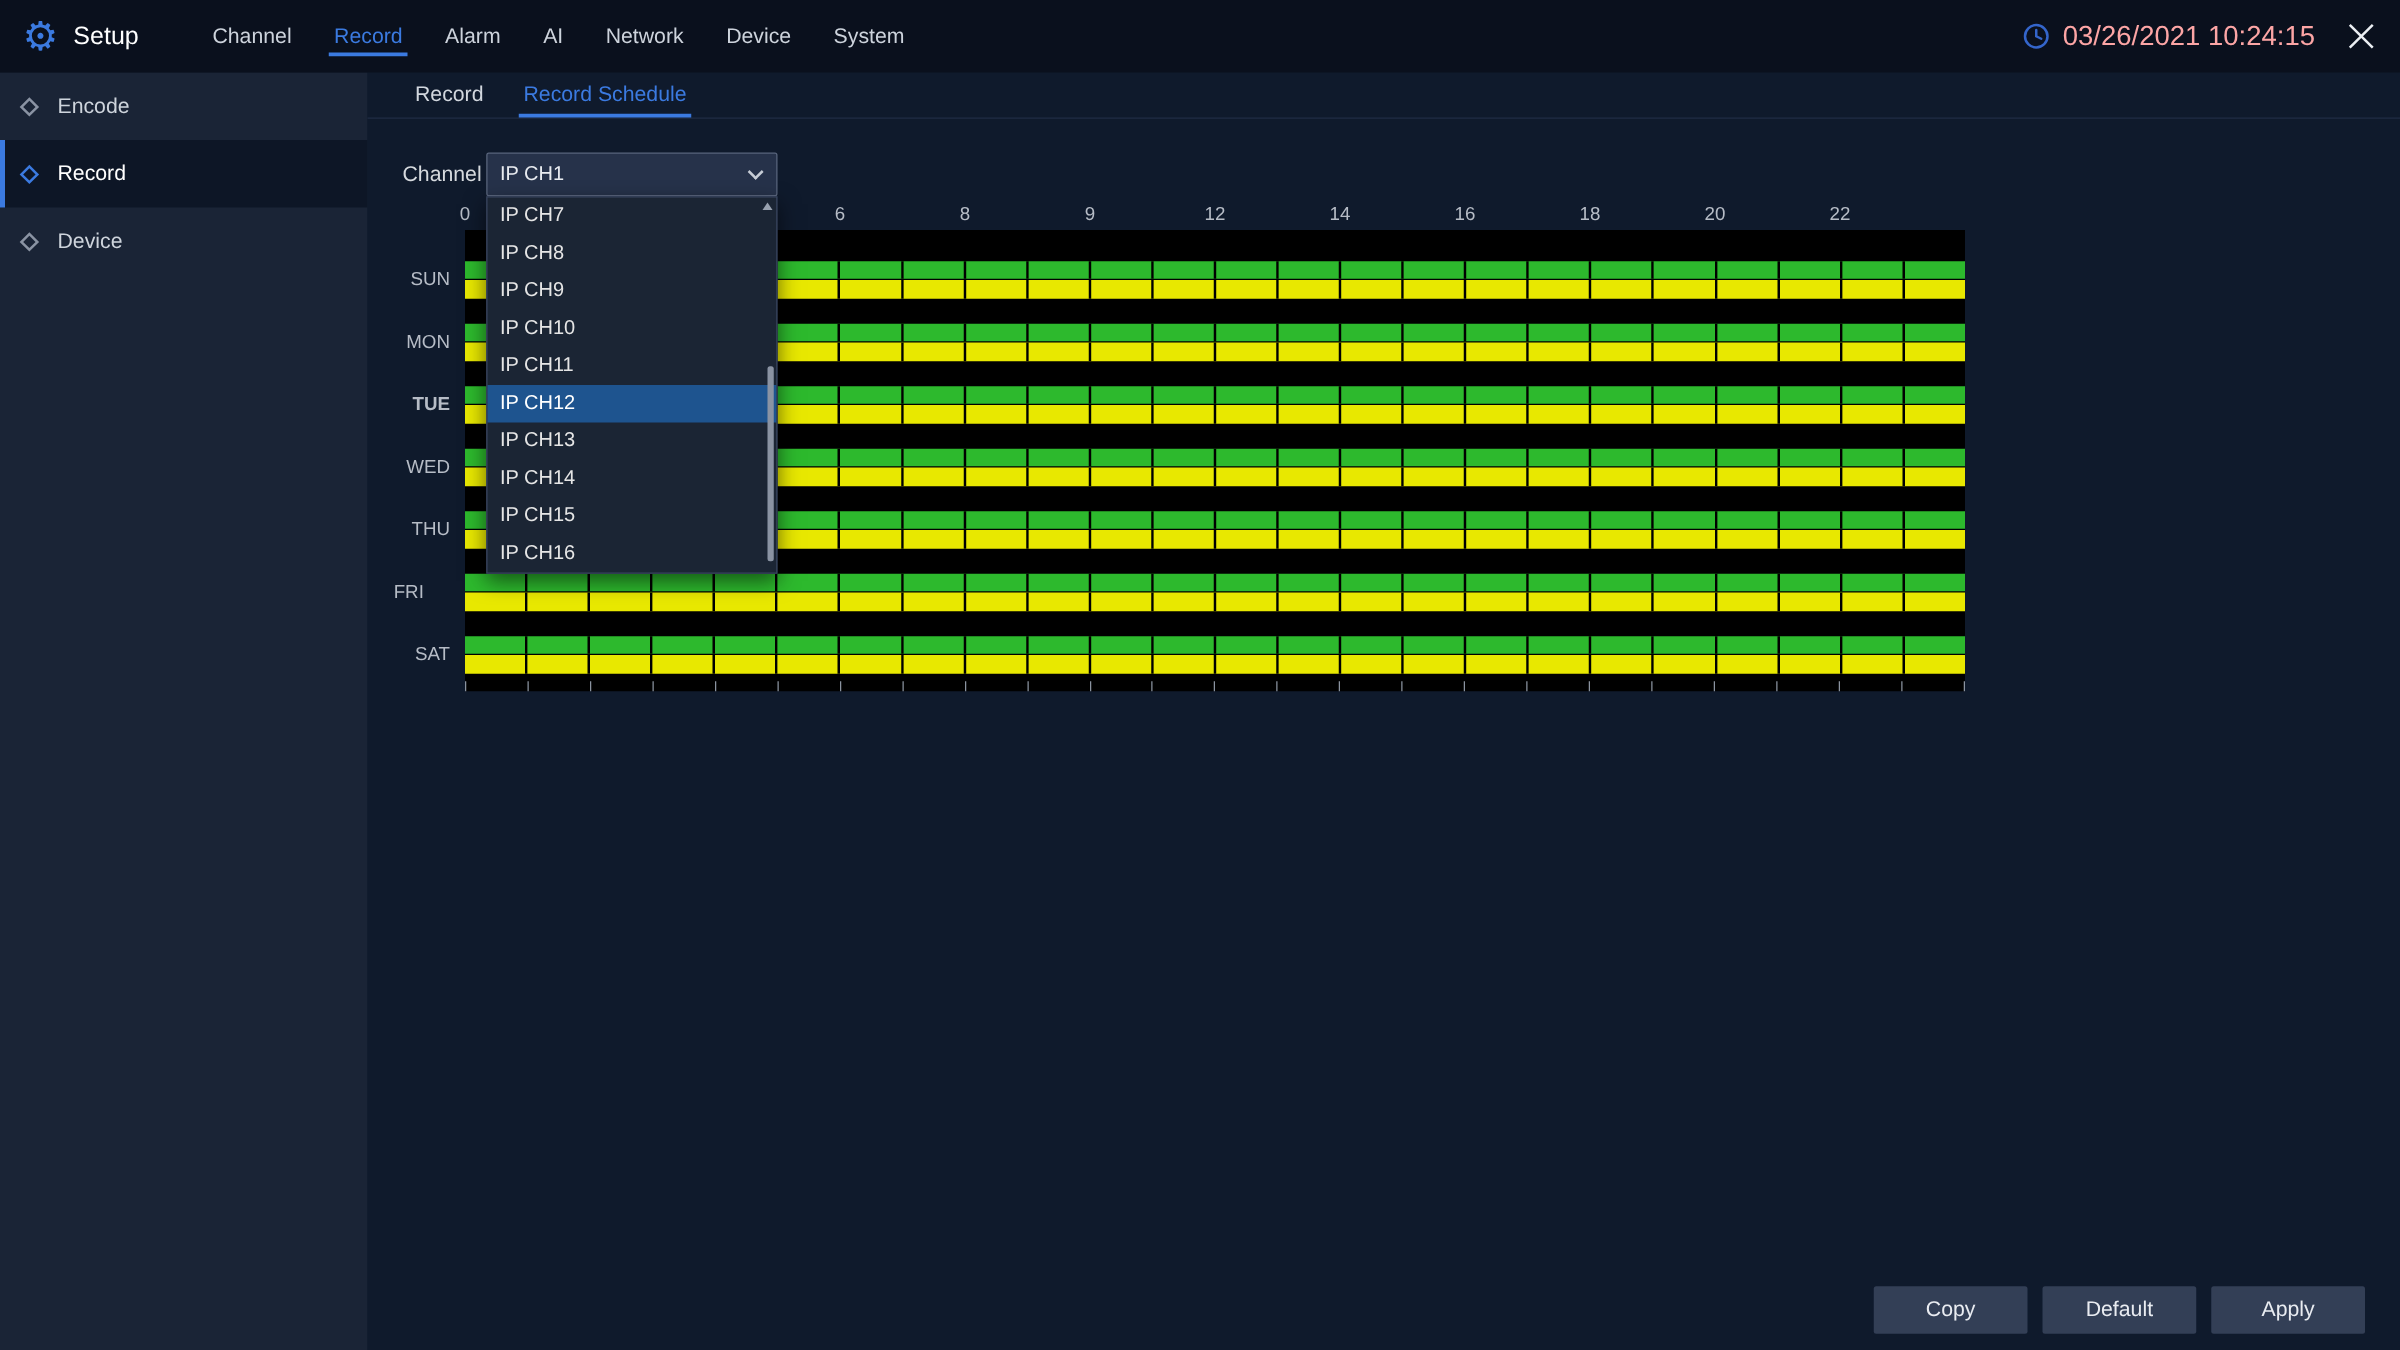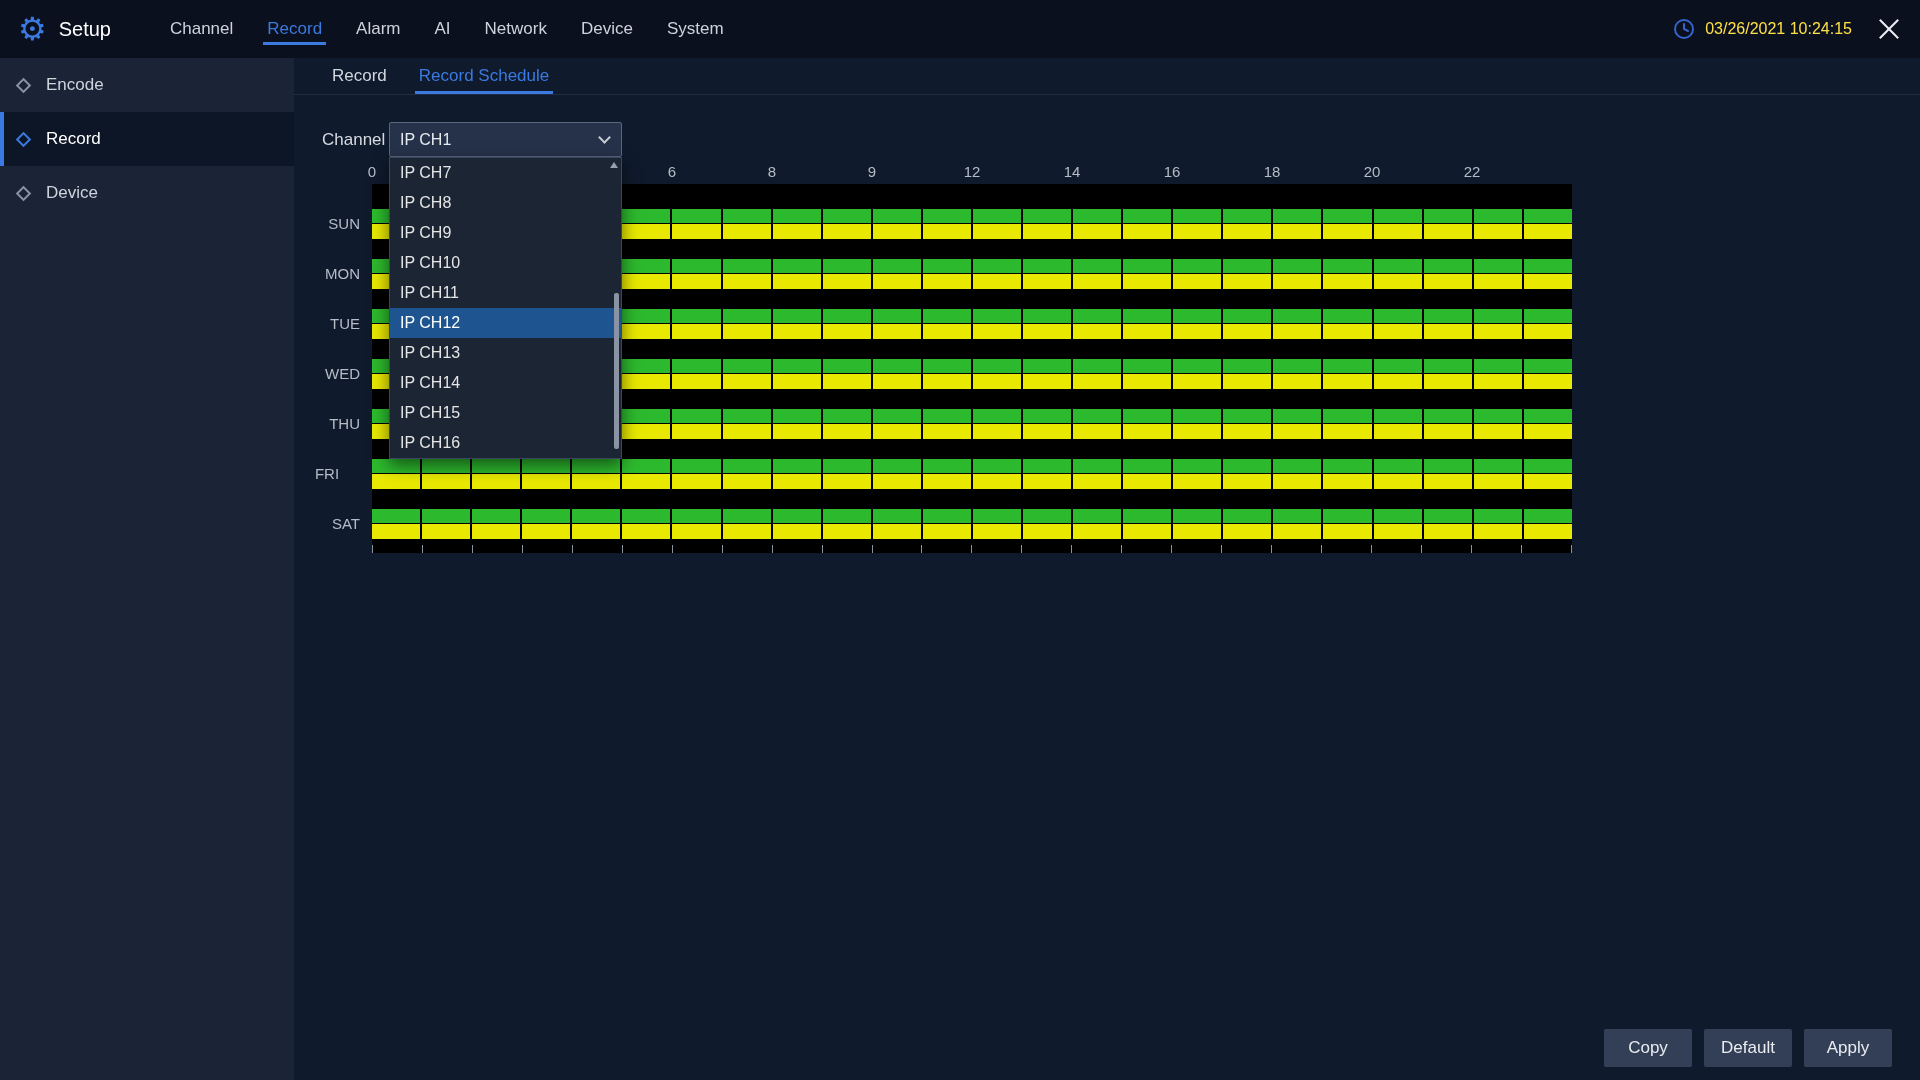--- a/index.html
+++ b/index.html
@@ -12,21 +12,21 @@
   .topbar{position:absolute;top:0;left:0;width:1920px;height:58px;background:#0a101d;display:flex;align-items:center;z-index:40}
   .logo{display:flex;align-items:center;margin-left:18px}
   .gear{font-size:32px;line-height:1;color:var(--accent)}
   .app-title{font-size:20px;color:#ffffff;margin-left:12px}
   .main-nav{display:flex;margin-left:42px;height:100%}
   .nav-item{padding:0 17px;font-size:17px;color:#cdd3dc;display:flex;align-items:center;position:relative;cursor:pointer}
   .nav-item.active{color:var(--accent)}
   .nav-item.active::after{content:"";position:absolute;left:13px;right:13px;bottom:13px;height:3px;background:var(--accent)}
   .header-right{margin-left:auto;display:flex;align-items:center;margin-right:20px}
   .clock{display:flex;align-items:center;margin-right:10px}
-  .datetime{color:#fde047;font-size:16px}
+  .datetime{color:#fca5a5;font-size:22px}
   .close-btn{width:22px;height:22px;position:relative;margin-left:26px;cursor:pointer}
   .close-btn::before,.close-btn::after{content:"";position:absolute;left:-2px;top:10px;width:26px;height:2px;background:#eceff3}
   .close-btn::before{transform:rotate(45deg)}
   .close-btn::after{transform:rotate(-45deg)}
   
   .sidebar{position:absolute;top:58px;left:0;width:294px;bottom:0;background:#1a2436}
   .side-item{height:54px;display:flex;align-items:center;padding-left:12px;font-size:17px;color:#ced4dc;position:relative;cursor:pointer}
   .side-item.active{background:#0d1626;color:#ffffff}
   .side-item.active::before{content:"";position:absolute;left:0;top:0;bottom:0;width:4px;background:var(--accent)}
   .diamond{width:11px;height:11px;border:2px solid #8a93a3;transform:rotate(45deg);margin:0 17px 0 6px;flex:none}
@@ -62,21 +62,21 @@
   .ring .dot{position:absolute;left:2px;top:2px;width:7px;height:7px;border-radius:50%}
   .legend-label{font-size:16px;color:#e4e7ec}
   
   .dropdown{position:absolute;left:95px;top:99px;width:233px;height:302px;background:#1b2534;border:1px solid #3a4660;z-index:30;box-shadow:0 6px 16px rgba(0,0,0,.55)}
   .dd-item{height:30px;line-height:30px;padding-left:10px;font-size:16px;color:#e5e5e5;cursor:pointer}
   .dd-item.highlighted{background:#1e548f;color:#ffffff}
   .dd-up-arrow{position:absolute;right:3px;top:4px;width:0;height:0;border-left:4px solid transparent;border-right:4px solid transparent;border-bottom:6px solid #97a0ae}
   .dd-thumb{position:absolute;right:2px;top:45%;height:52%;width:5px;background:#8a93a3;border-radius:2px;cursor:pointer}
   
   .footer{position:absolute;right:28px;bottom:13px;display:flex;gap:12px}
-  .btn{width:88px;height:38px;background:#333f56;color:#e9ecf1;font-size:17px;border:none;border-radius:2px;display:flex;align-items:center;justify-content:center;cursor:pointer;font-family:inherit}
+  .btn{width:123px;height:38px;background:#333f56;color:#e9ecf1;font-size:17px;border:none;border-radius:2px;display:flex;align-items:center;justify-content:center;cursor:pointer;font-family:inherit}
 </style>
 </head>
 <body>
 
 <header class="topbar">
   <div class="logo">
     <span class="gear">⚙</span>
     <span class="app-title">Setup</span>
   </div>
   <nav class="main-nav">
@@ -137,21 +137,21 @@
       <span class="hour-label" style="left: 678px;">12</span>
       <span class="hour-label" style="left: 778px;">14</span>
       <span class="hour-label" style="left: 878px;">16</span>
       <span class="hour-label" style="left: 978px;">18</span>
       <span class="hour-label" style="left: 1078px;">20</span>
       <span class="hour-label" style="left: 1178px;">22</span>
     </div>
   <div class="axis-layer">
       <div class="day-label" style="top: 157px;">SUN</div>
       <div class="day-label" style="top: 207px;">MON</div>
-      <div class="day-label" style="top: 257px;">TUE</div>
+      <div class="day-label" style="top: 257px; font-weight: bold;">TUE</div>
       <div class="day-label" style="top: 307px;">WED</div>
       <div class="day-label" style="top: 357px;">THU</div>
       <div class="day-label" style="top: 407px; text-align: center;">FRI</div>
       <div class="day-label" style="top: 457px;">SAT</div>
     </div>
 
   <div class="grid">
       <div class="bar-block" style="top: 25px;">
         <div class="bar-row normal">
           <div class="cell normal"></div>

